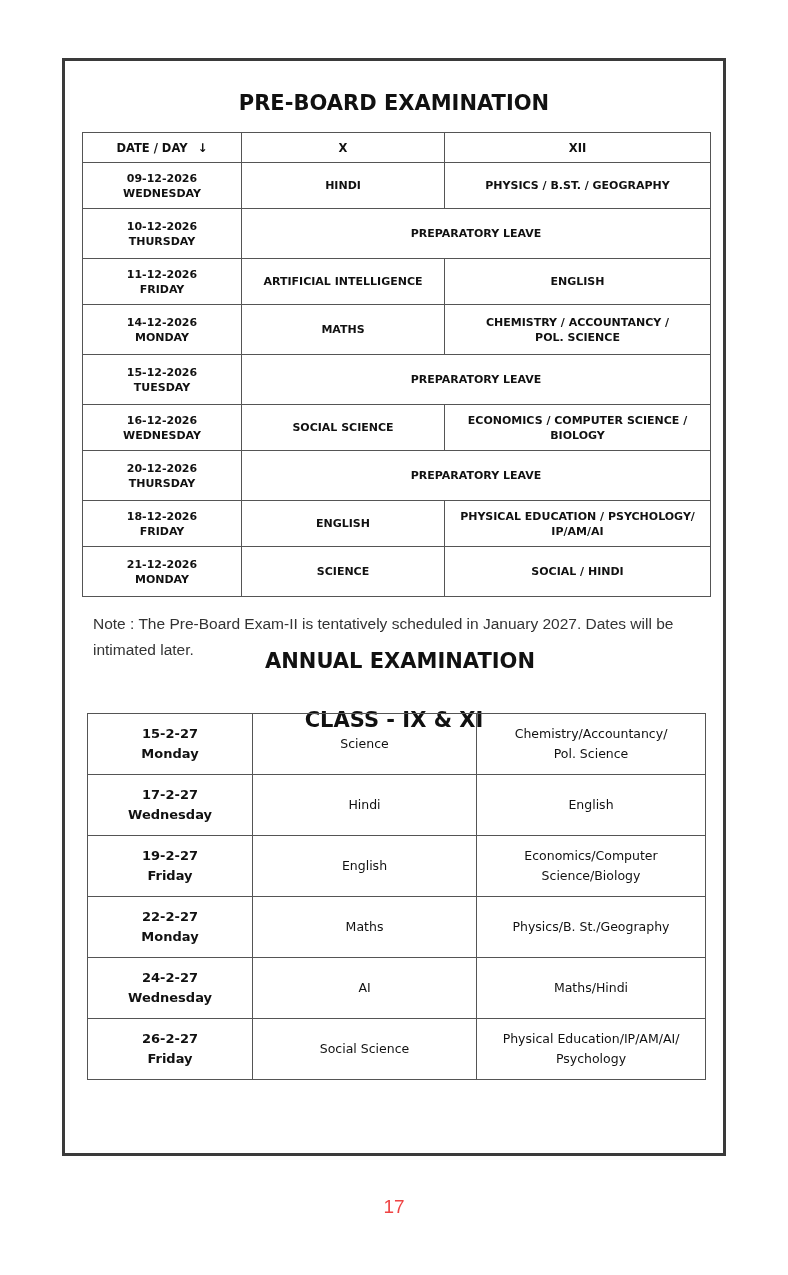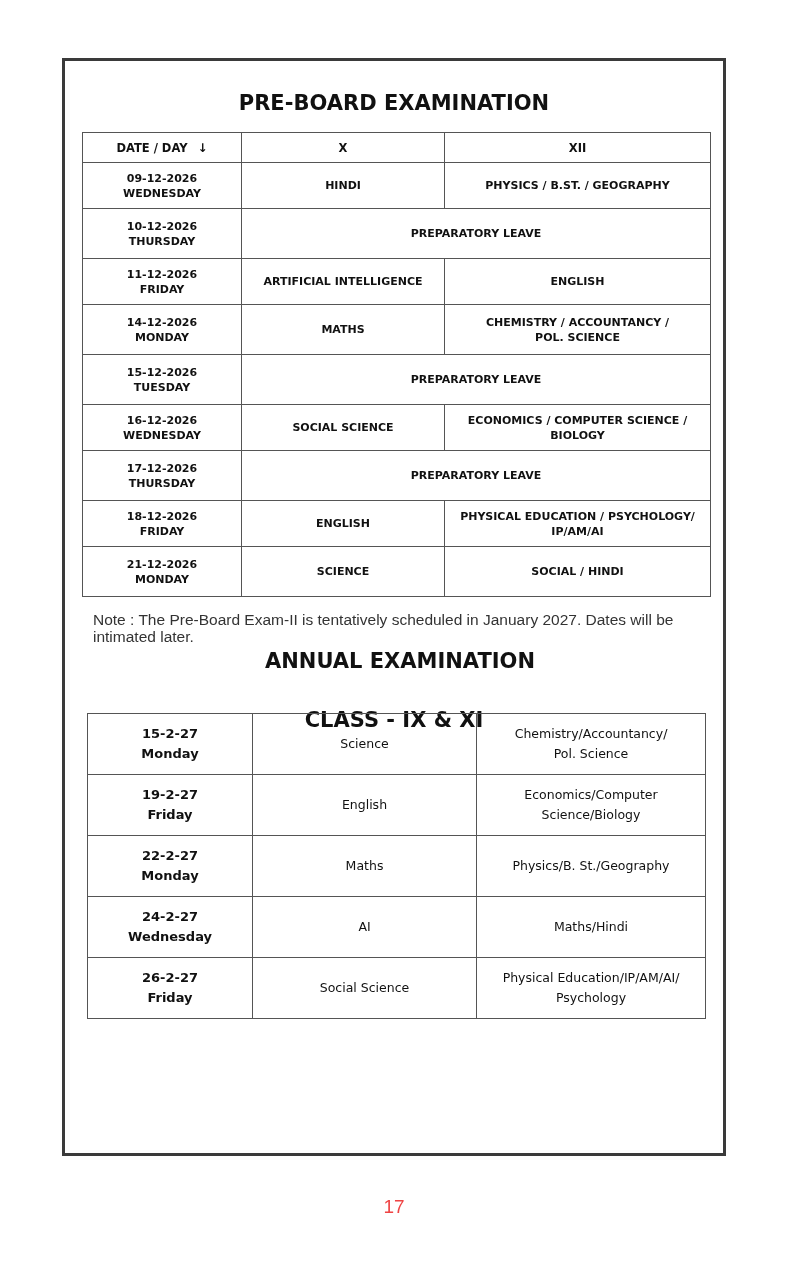--- a/index.html
+++ b/index.html
@@ -26,21 +26,21 @@
     .tbl1 col.c2 { width: 203px; }
     .tbl1 col.c3 { width: 266px; }
     .tbl1 th { height: 29px; font-size: 11.5px; }
     .tbl1 td { line-height: 15px; }
     .tbl1 tr.r46 td { height: 45px; }
     .tbl1 tr.r50 td { height: 49px; }
     .arrow1 { display: inline-block; margin-left: 10px; font-size: 12px; }
 
     .note {
       position: absolute; left: 28px; top: 550px; width: 610px;
-      font-family: "Liberation Sans", sans-serif; font-size: 15.5px; color: #333; line-height: 17px;
+      font-family: "Liberation Sans", sans-serif; font-size: 15.5px; color: #333; line-height: 26px;
     }
 
     
     .tbl2 { left: 22px; top: 652px; width: 618px; font-family: "DejaVu Sans", sans-serif; font-size: 12.5px; }
     .tbl2 col.c1 { width: 165px; }
     .tbl2 col.c2 { width: 224px; }
     .tbl2 col.c3 { width: 229px; }
     .tbl2 th { height: 51px; font-size: 15px; font-weight: bold; }
     .tbl2 td { height: 60px; line-height: 20px; font-weight: normal; }
     .tbl2 td.date { font-weight: bold; font-size: 13px; }
@@ -94,21 +94,21 @@
     <tr class="r50">
       <td><span>15-12-2026</span><br><span>TUESDAY</span></td>
       <td colspan="2">PREPARATORY LEAVE</td>
     </tr>
     <tr class="r46">
       <td><span>16-12-2026</span><br><span>WEDNESDAY</span></td>
       <td>SOCIAL SCIENCE</td>
       <td><span>ECONOMICS / COMPUTER SCIENCE /</span><br><span>BIOLOGY</span></td>
     </tr>
     <tr class="r50">
-      <td><span>17-12-2026</span><br><span>THURSDAY</span></td>
+      <td><span>20-12-2026</span><br><span>THURSDAY</span></td>
       <td colspan="2">PREPARATORY LEAVE</td>
     </tr>
     <tr class="r46">
       <td><span>18-12-2026</span><br><span>FRIDAY</span></td>
       <td>ENGLISH</td>
       <td><span>PHYSICAL EDUCATION / PSYCHOLOGY/</span><br><span>IP/AM/AI</span></td>
     </tr>
     <tr class="r50">
       <td><span>21-12-2026</span><br><span>MONDAY</span></td>
       <td>SCIENCE</td>
@@ -128,20 +128,25 @@
         <col class="c2">
         <col class="c3">
       </colgroup>
     <tbody>
     <tr>
       <td class="date"><span>15-2-27</span><br><span>Monday</span></td>
       <td>Science</td>
       <td><span>Chemistry/Accountancy/</span><br><span>Pol. Science</span></td>
     </tr>
     <tr>
+      <td class="date"><span>17-2-27</span><br><span>Wednesday</span></td>
+      <td>Hindi</td>
+      <td>English</td>
+    </tr>
+    <tr>
       <td class="date"><span>19-2-27</span><br><span>Friday</span></td>
       <td>English</td>
       <td><span>Economics/Computer</span><br><span>Science/Biology</span></td>
     </tr>
     <tr>
       <td class="date"><span>22-2-27</span><br><span>Monday</span></td>
       <td>Maths</td>
       <td>Physics/B. St./Geography</td>
     </tr>
     <tr>

